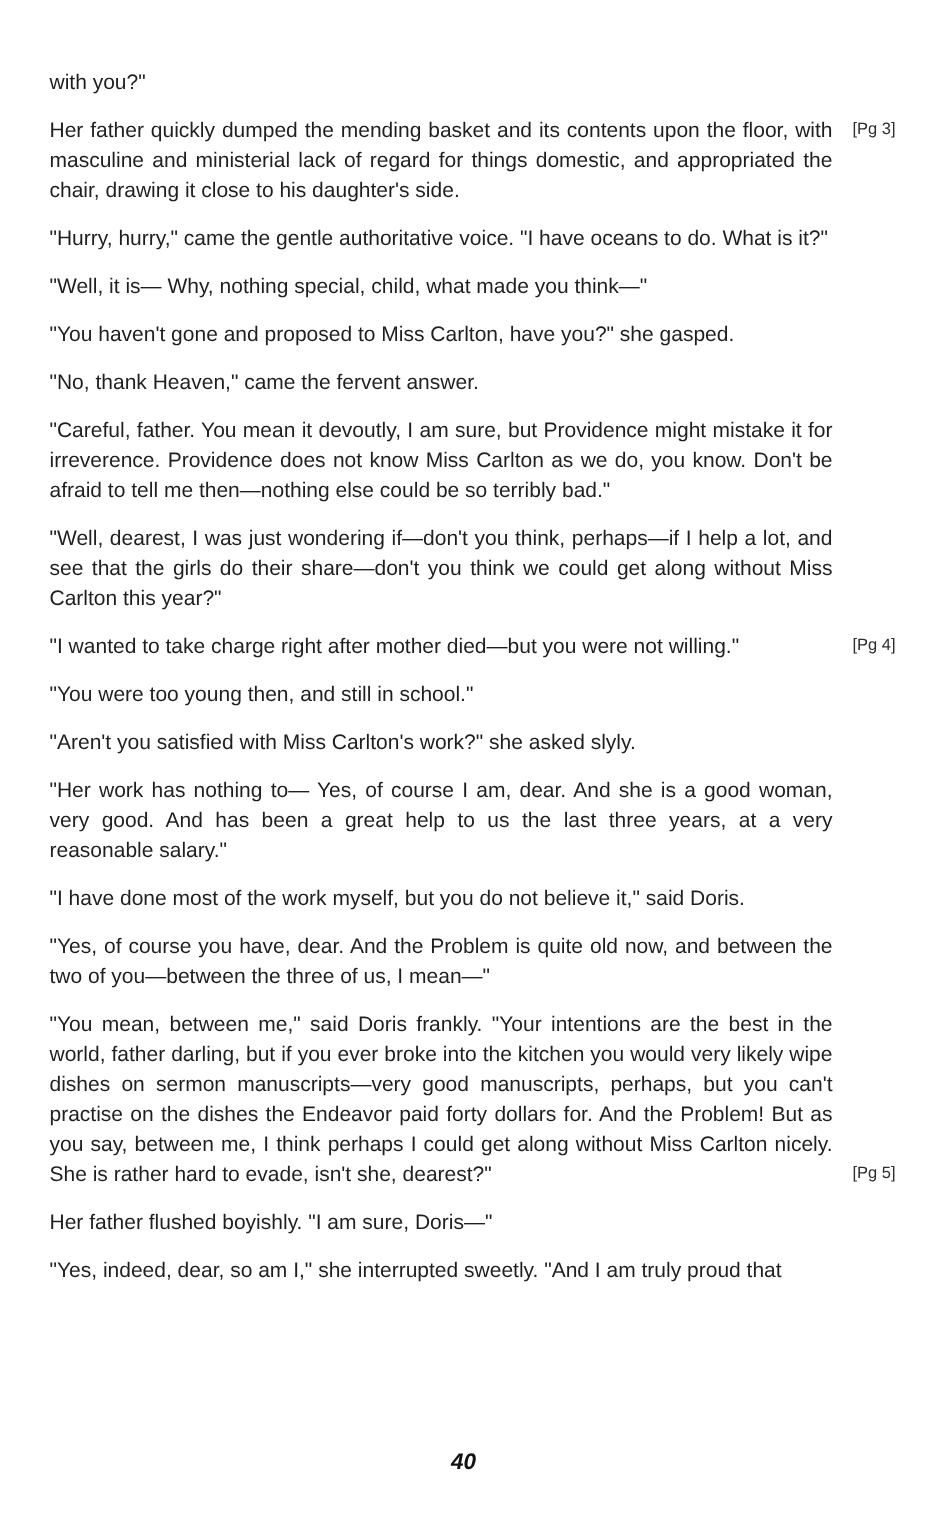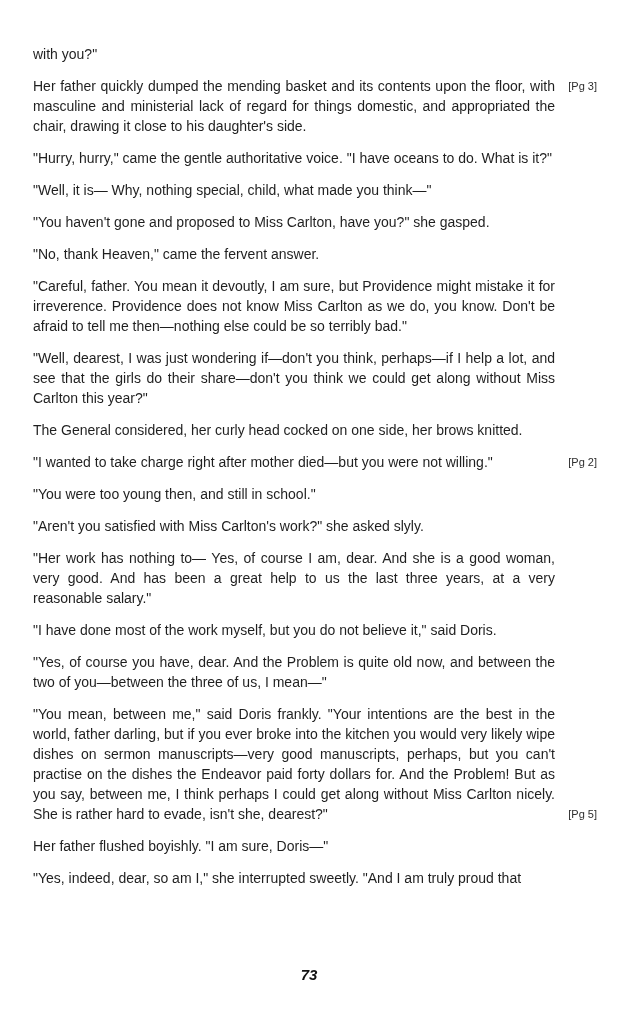--- a/index.html
+++ b/index.html
@@ -59,25 +59,24 @@
 <div class="page">
   <div class="content">
       <p class="para">with you?"</p>
       <p class="para">Her father quickly dumped the mending basket and its contents upon the floor, with masculine and ministerial lack of regard for things domestic, and appropriated the chair, drawing it close to his daughter's side.<span class="pagenum pn-top">[Pg 3]</span></p>
       <p class="para">"Hurry, hurry," came the gentle authoritative voice. "I have oceans to do. What is it?"</p>
       <p class="para">"Well, it is— Why, nothing special, child, what made you think—"</p>
       <p class="para">"You haven't gone and proposed to Miss Carlton, have you?" she gasped.</p>
       <p class="para">"No, thank Heaven," came the fervent answer.</p>
       <p class="para">"Careful, father. You mean it devoutly, I am sure, but Providence might mistake it for irreverence. Providence does not know Miss Carlton as we do, you know. Don't be afraid to tell me then—nothing else could be so terribly bad."</p>
       <p class="para">"Well, dearest, I was just wondering if—don't you think, perhaps—if I help a lot, and see that the girls do their share—don't you think we could get along without Miss Carlton this year?"</p>
-      <p class="para">The General considered, her curly head cocked on one side, her brows knitted.</p>
-      <p class="para">"I wanted to take charge right after mother died—but you were not willing."<span class="pagenum pn-top">[Pg 2]</span></p>
+      <p class="para">"I wanted to take charge right after mother died—but you were not willing."<span class="pagenum pn-top">[Pg 4]</span></p>
       <p class="para">"You were too young then, and still in school."</p>
       <p class="para">"Aren't you satisfied with Miss Carlton's work?" she asked slyly.</p>
       <p class="para">"Her work has nothing to— Yes, of course I am, dear. And she is a good woman, very good. And has been a great help to us the last three years, at a very reasonable salary."</p>
       <p class="para">"I have done most of the work myself, but you do not believe it," said Doris.</p>
       <p class="para">"Yes, of course you have, dear. And the Problem is quite old now, and between the two of you—between the three of us, I mean—"</p>
       <p class="para">"You mean, between me," said Doris frankly. "Your intentions are the best in the world, father darling, but if you ever broke into the kitchen you would very likely wipe dishes on sermon manuscripts—very good manuscripts, perhaps, but you can't practise on the dishes the Endeavor paid forty dollars for. And the Problem! But as you say, between me, I think perhaps I could get along without Miss Carlton nicely. She is rather hard to evade, isn't she, dearest?"<span class="pagenum pn-bottom">[Pg 5]</span></p>
       <p class="para">Her father flushed boyishly. "I am sure, Doris—"</p>
       <p class="para">"Yes, indeed, dear, so am I," she interrupted sweetly. "And I am truly proud that</p>
     </div>
-  <div class="footer">73</div>
+  <div class="footer">40</div>
 </div>
 
 </body></html>

